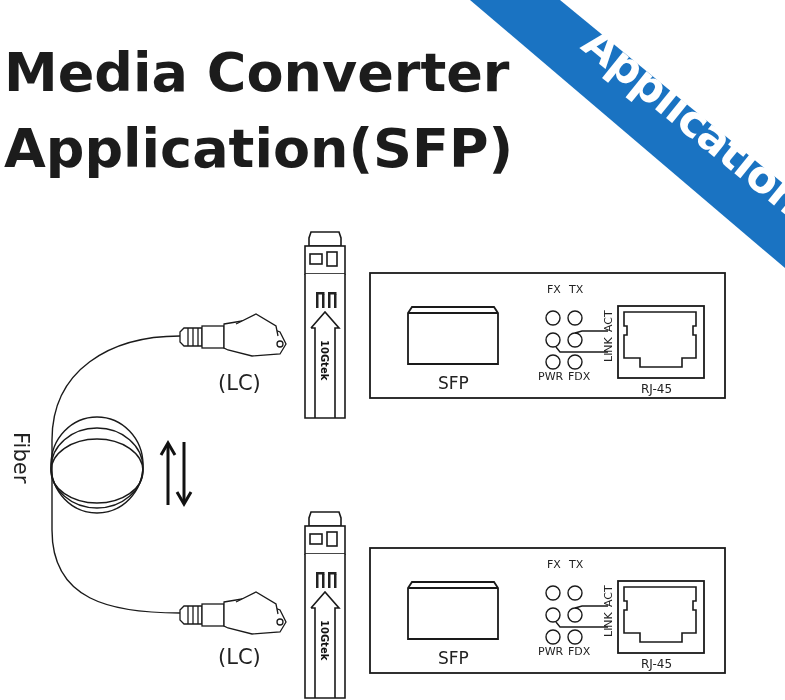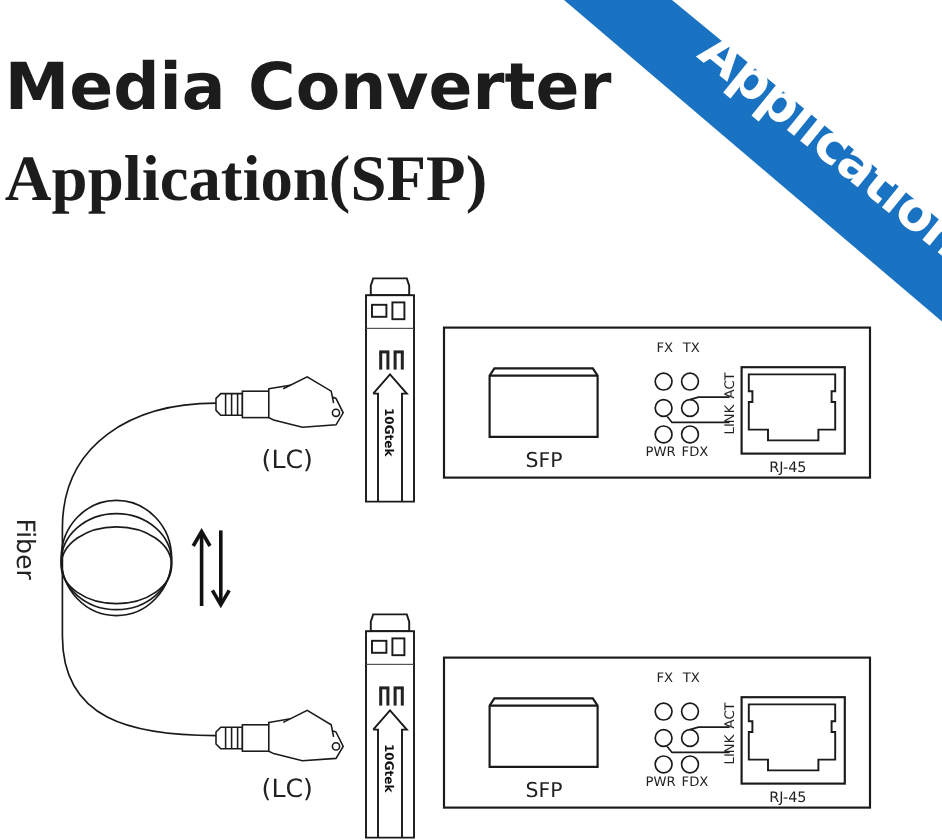--- a/index.html
+++ b/index.html
@@ -2,21 +2,21 @@
 <html><head>
 <meta charset="utf-8">
 <style>
   html, body { margin: 0; padding: 0; background: #ffffff; }
   body { width: 785px; height: 700px; position: relative; overflow: hidden;
          font-family: "DejaVu Sans", sans-serif; color: #1a1a1a; }
   .title { position: absolute; left: 4px; font-weight: bold; font-size: 54px;
            line-height: 1; letter-spacing: 0px; color: #1c1c1c;
            font-family: "DejaVu Sans", sans-serif; }
   .title.l1 { top: 46px; }
-  .title.l2 { top: 122px; font-family: Liberation Serif, serif; }
+  .title.l2 { top: 122px; }
   .ribbon { position: absolute; left: 0; top: 0; width: 785px; height: 700px; pointer-events: none; }
   .ribbon-text { position: absolute; left: 560px; top: 92px; width: 260px; text-align: center;
                  transform: rotate(39deg); transform-origin: center;
                  font-family: "DejaVu Sans", sans-serif; font-weight: bold;
                  font-size: 44px; color: #ffffff; letter-spacing: -1px; }
   svg text { font-family: "DejaVu Sans", sans-serif; }
 </style>
 </head>
 <body>
 

